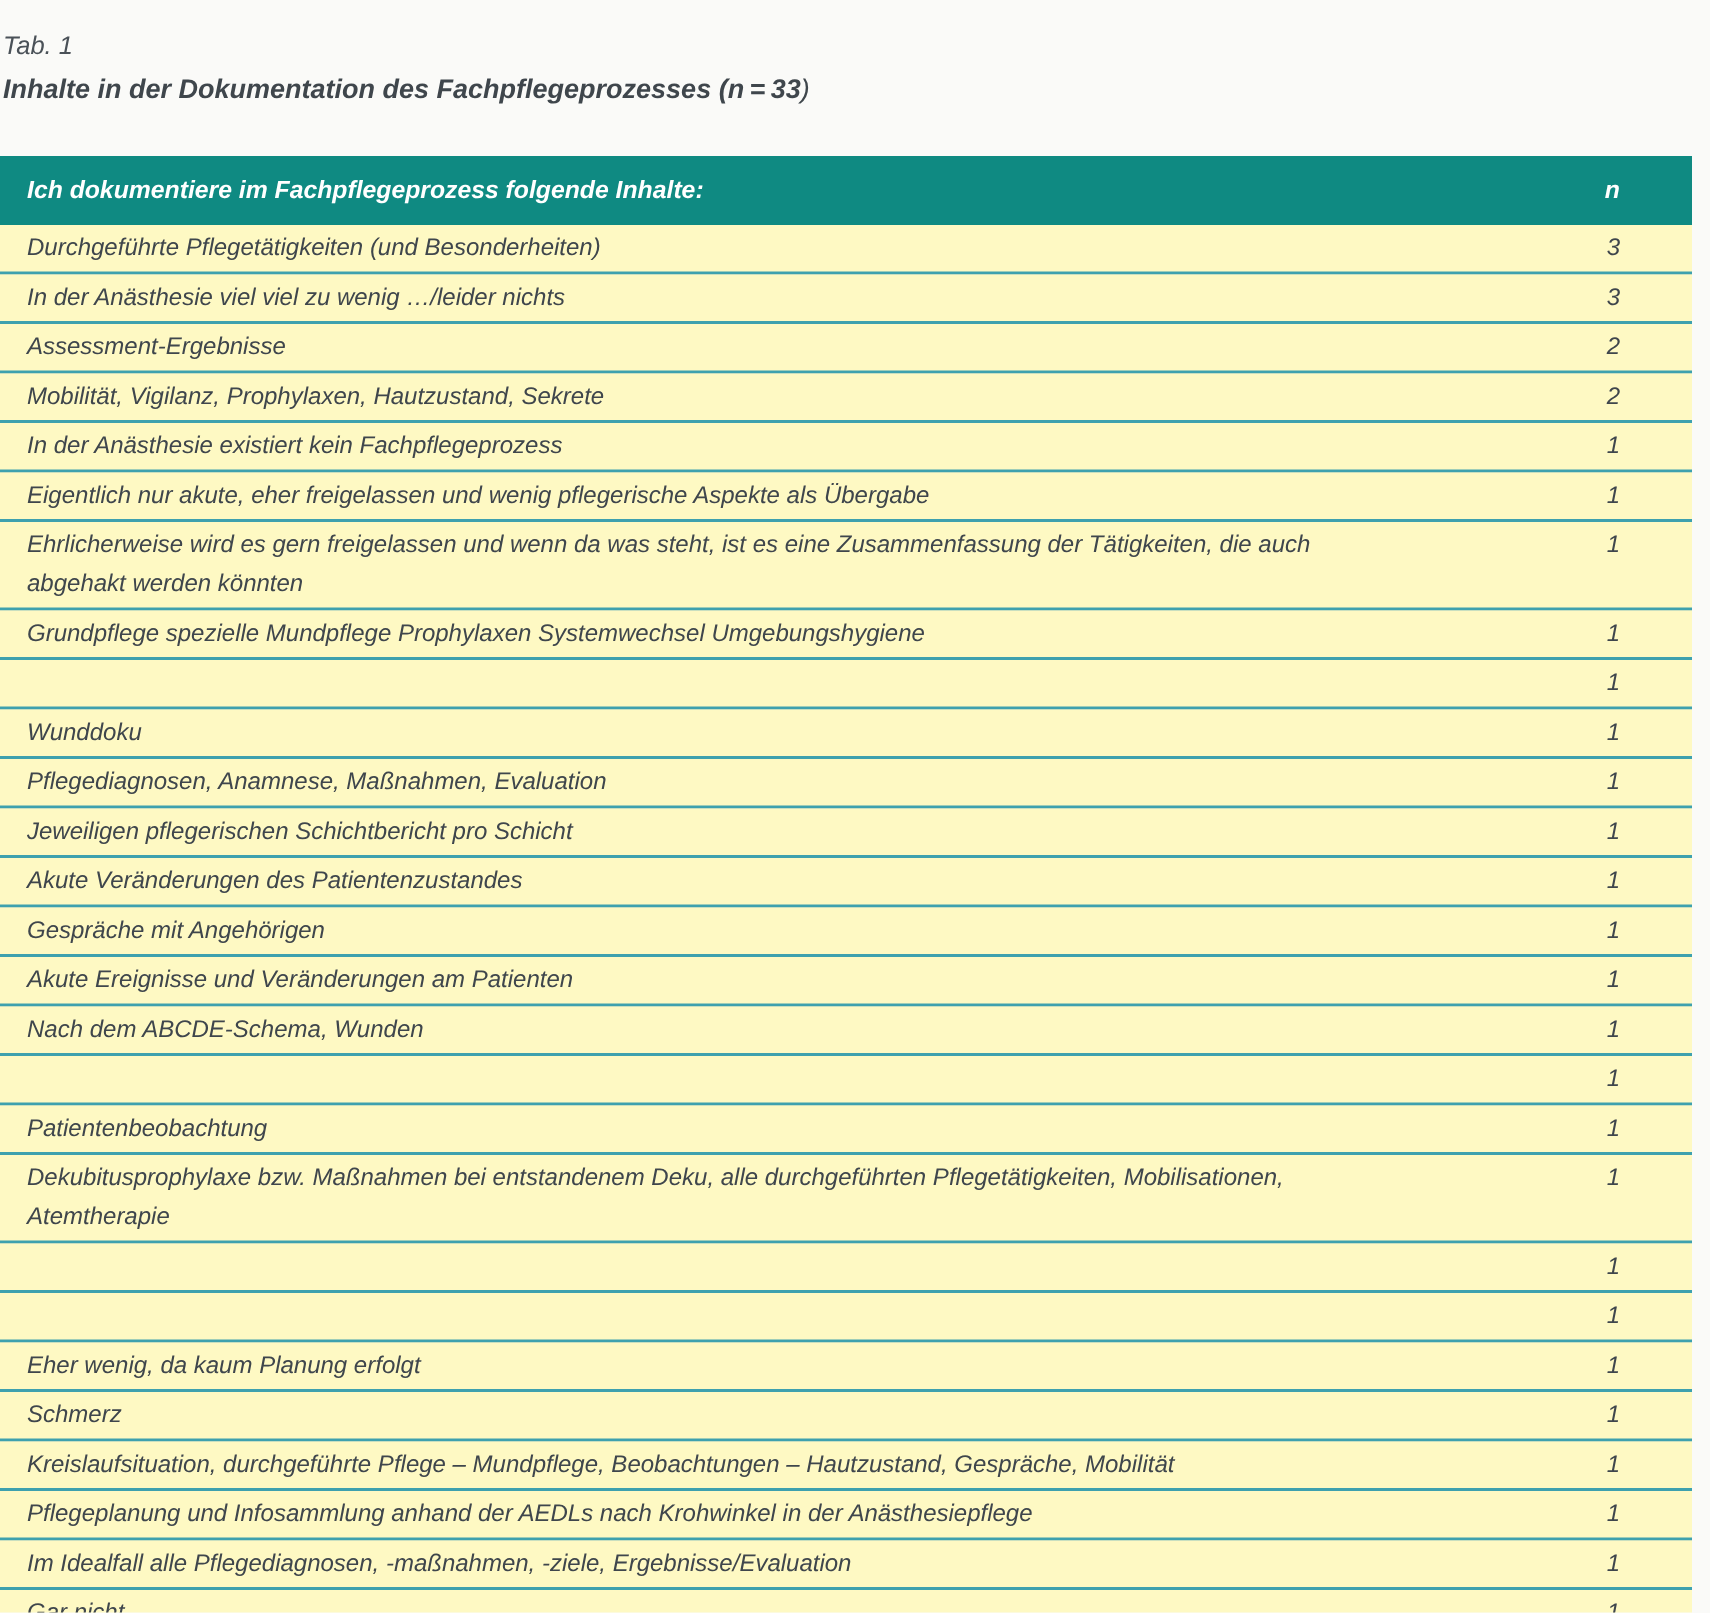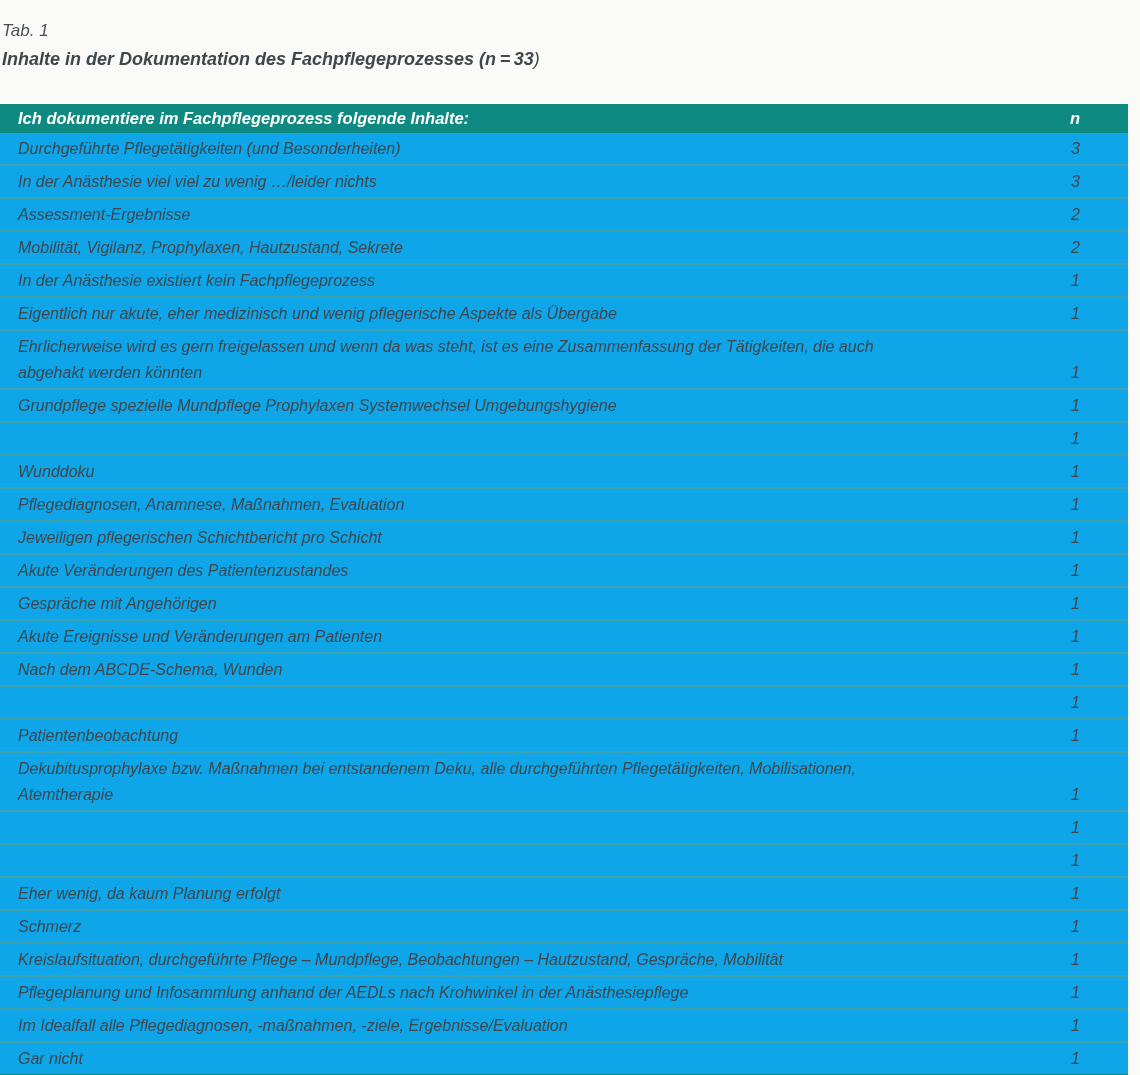--- a/index.html
+++ b/index.html
@@ -31,38 +31,38 @@
 
   .table { width: 100%; }
 
   .thead {
     display: flex;
     align-items: center;
     background: #0f8a82;
     color: #ffffff;
     font-weight: bold;
     font-size: 16.5px;
-    height: 29px;
+    height: 46px;
   }
   .thead .cell-text {
     flex: 1 1 auto;
     padding-left: 18px;
   }
   .thead .cell-n {
     flex: 0 0 auto;
     margin-left: auto;
     padding-right: 48px;
   }
 
   .tbody { background: transparent; }
 
   .trow {
     display: flex;
-    align-items: flex-end;
-    background: #0ea5e9;
+    align-items: flex-start;
+    background: #fef9c3;
     border-bottom: 2px solid #3ea1ae;
     box-shadow: 0 1px 0 0 #d2d6d5;
     padding: 3px 0 2px 0;
     gap: 18px;
   }
   .trow .cell-text {
     flex: 1 1 auto;
     max-width: 890px;
     padding-left: 18px;
     font-size: 16px;
@@ -118,21 +118,21 @@
     <div class="cell-text">Mobilität, Vigilanz, Prophylaxen, Hautzustand, Sekrete</div>
     <div class="cell-n">2</div>
   </div>
 
   <div class="trow">
     <div class="cell-text">In der Anästhesie existiert kein Fachpflegeprozess</div>
     <div class="cell-n">1</div>
   </div>
 
   <div class="trow">
-    <div class="cell-text">Eigentlich nur akute, eher medizinisch und wenig pflegerische Aspekte als Übergabe</div>
+    <div class="cell-text">Eigentlich nur akute, eher freigelassen und wenig pflegerische Aspekte als Übergabe</div>
     <div class="cell-n">1</div>
   </div>
 
   <div class="trow">
     <div class="cell-text">Ehrlicherweise wird es gern freigelassen und wenn da was steht, ist es eine Zusammenfassung der Tätigkeiten, die auch abgehakt werden könnten</div>
     <div class="cell-n">1</div>
   </div>
 
   <div class="trow">
     <div class="cell-text">Grundpflege spezielle Mundpflege Prophylaxen Systemwechsel Umgebungshygiene</div>

